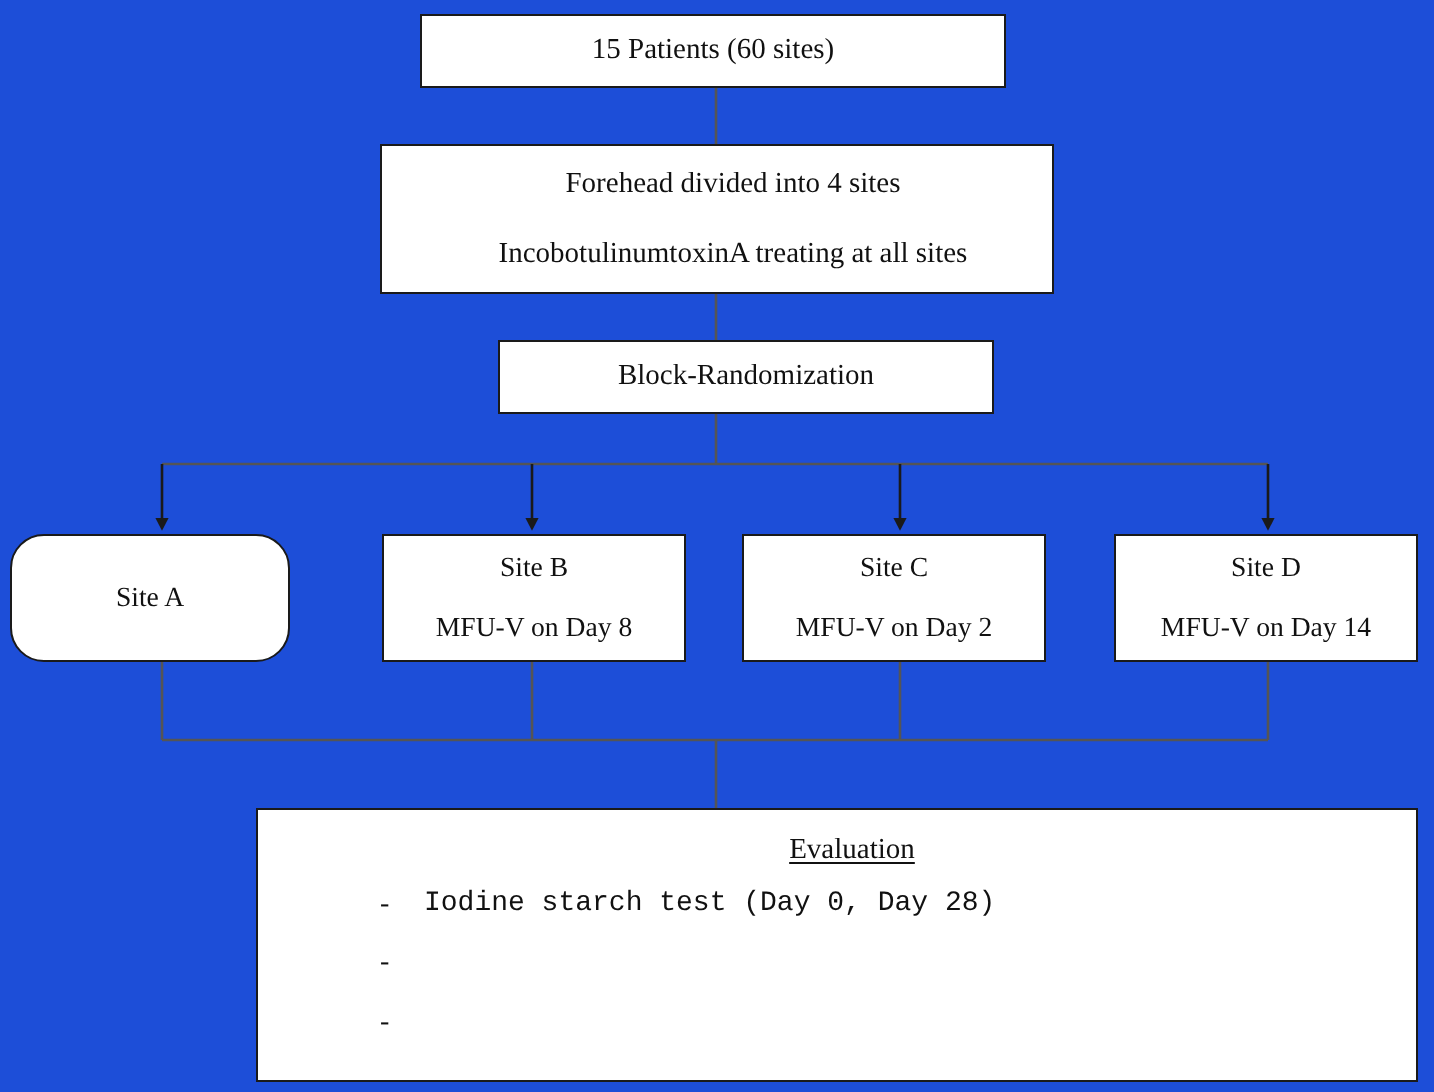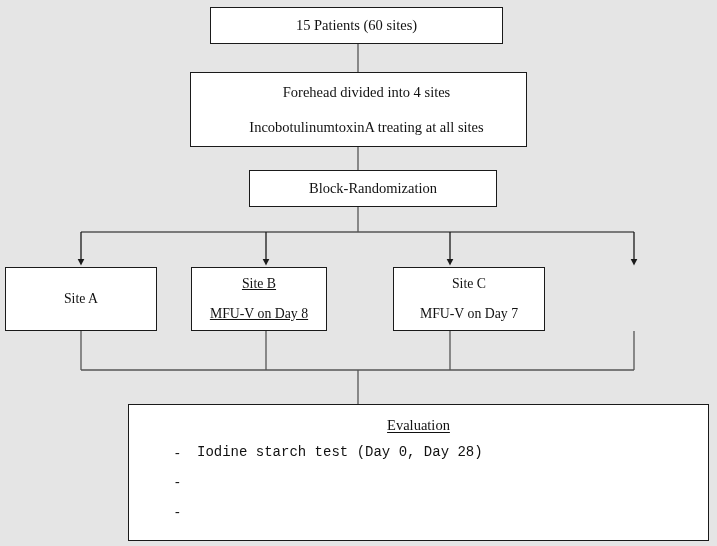--- a/index.html
+++ b/index.html
@@ -4,21 +4,21 @@
 <style>
   html, body {
     margin: 0;
     padding: 0;
     background: #ffffff;
   }
   #canvas {
     position: relative;
     width: 717px;
     height: 546px;
-    background: #e5e5e5;
+    background: #1d4ed8;
     font-family: "Liberation Serif", "DejaVu Serif", serif;
     color: #111111;
     overflow: hidden;
   }
   svg#connectors {
     position: absolute;
     left: 0;
     top: 0;
     width: 717px;
     height: 546px;
@@ -55,29 +55,29 @@
   #node-randomization {
     left: 249px; top: 170px; width: 248px; height: 37px;
     font-size: 14.5px;
   }
   .site-node {
     top: 267px;
     height: 64px;
     font-size: 13.8px;
     gap: 14px;
   }
-  #node-site-a { left: 5px;   width: 152px; }
-  #node-site-b { left: 191px; width: 136px; text-decoration: underline; }
-  #node-site-c { left: 393px; width: 152px; }
+  #node-site-a { left: 5px;   width: 140px; border-radius: 17px; }
+  #node-site-b { left: 191px; width: 152px; }
+  #node-site-c { left: 371px; width: 152px; }
   #node-site-d { left: 557px; width: 152px; }
 
   #node-evaluation {
     left: 128px; top: 404px; width: 581px; height: 137px;
     display: block;
-    padding: 12px 0 0 0;
+    padding: 12px 0 0 15px;
   }
   #eval-title {
     display: block;
     text-align: center;
     font-size: 14.5px;
     text-decoration: underline;
     text-underline-offset: 2px;
     margin: 0 0 6px 0;
   }
   #eval-list {
@@ -161,23 +161,27 @@
     <span class="line">Site A</span>
   </div>
 
   <div class="node site-node" id="node-site-b">
     <span class="line">Site B</span>
     <span class="line">MFU-V on Day 8</span>
   </div>
 
   <div class="node site-node" id="node-site-c">
     <span class="line">Site C</span>
-    <span class="line">MFU-V on Day 7</span>
+    <span class="line">MFU-V on Day 2</span>
   </div>
 
+  <div class="node site-node" id="node-site-d">
+    <span class="line">Site D</span>
+    <span class="line">MFU-V on Day 14</span>
+  </div>
 
   <div class="node" id="node-evaluation">
     <span id="eval-title">Evaluation</span>
     <ul id="eval-list">
       <li>
         <span class="dash">-</span>
         <span class="text"><span>Iodine starch test (Day 0, Day 28)</span><sup class="reg"></sup><span></span></span>
       </li>
       <li>
         <span class="dash">-</span>

